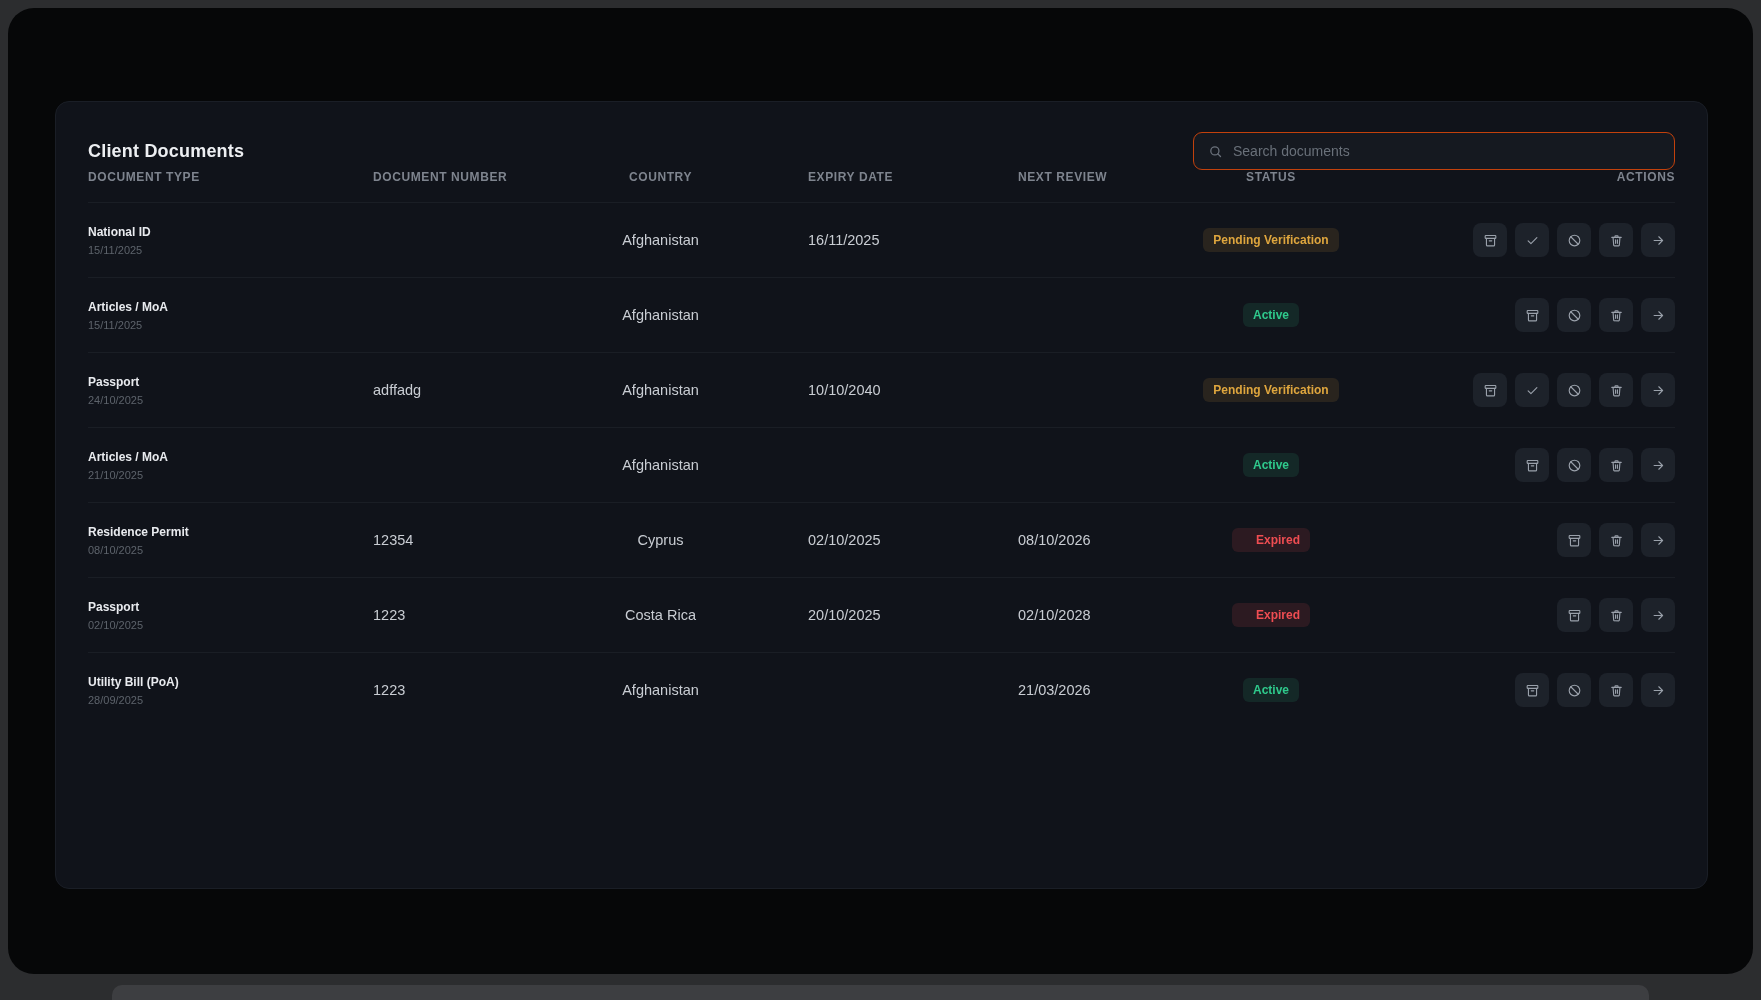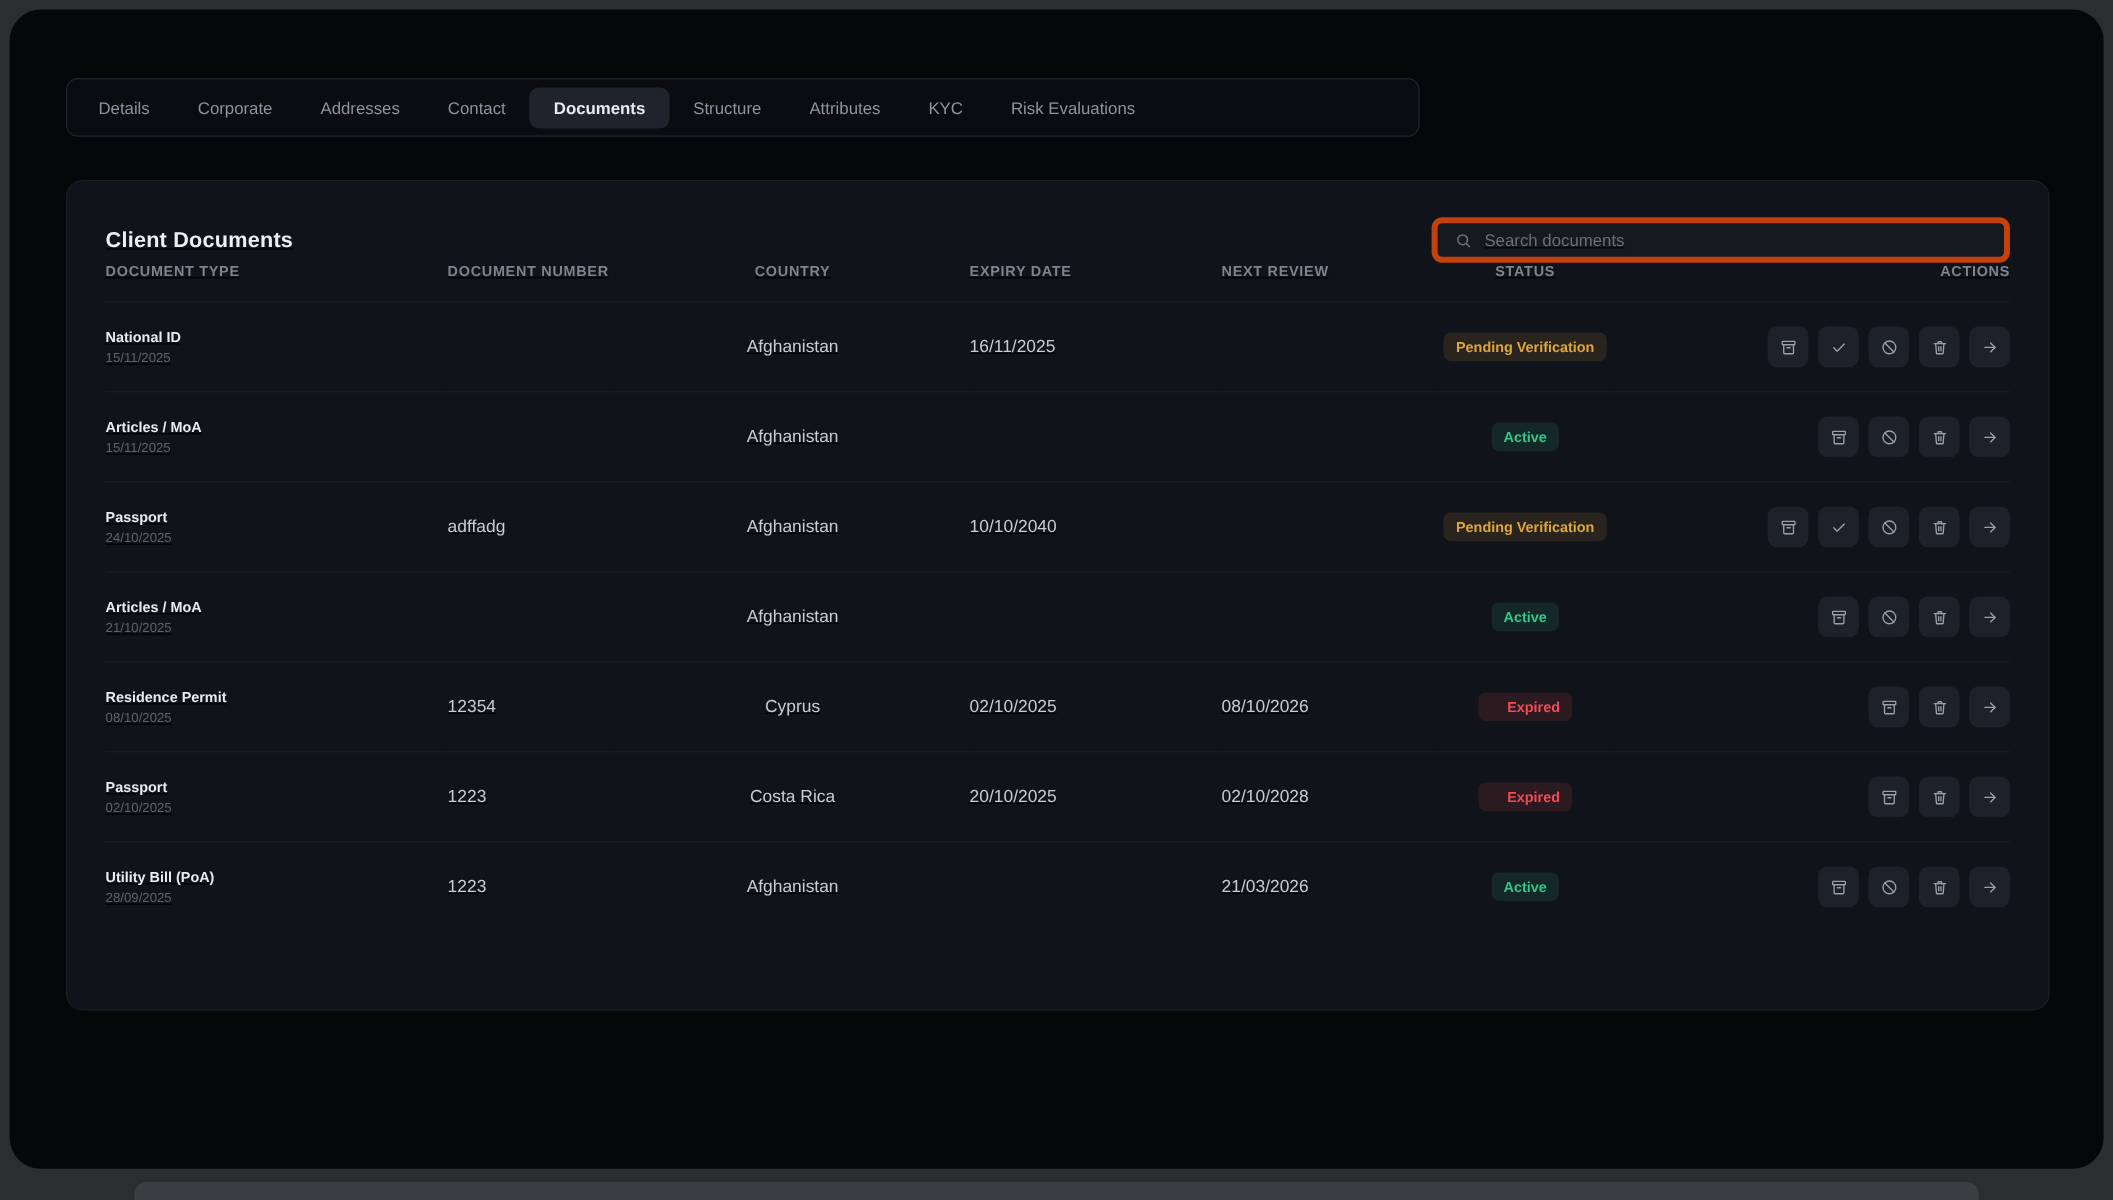--- a/index.html
+++ b/index.html
@@ -28,30 +28,29 @@
     display: flex; align-items: center; padding: 0 6px;
   }
   .tab {
     background: transparent; border: none; cursor: pointer;
     color: #8e949e; font-size: 14px; font-family: inherit;
     padding: 9px 20px; border-radius: 8px; white-space: nowrap;
   }
   .tab.active { background: #1e232c; color: #e8eaee; font-weight: 600; }
   
   .panel {
-    margin-top: 36px; width: 1653px; height: 692px;
+    margin-top: 36px; width: 1653px; height: 788px;
     background: #10131a; border: 1px solid #1a1e26; border-radius: 14px;
     padding: 30px 32px;
-    text-decoration: underline;
   }
   .panel-header { display: flex; align-items: center; }
   .panel-title { color: #edeff2; font-size: 18px; font-weight: 700; letter-spacing: .2px; }
   .search-box {
     margin-left: auto; width: 482px; height: 38px;
-    background: #151920; border: 5px solid #c2410c; border-radius: 9px;
+    background: #151920; border: 1px solid #c2410c; border-radius: 9px;
     display: flex; align-items: center; padding: 0 14px; gap: 10px;
   }
   .search-box .icon svg { width: 15px; height: 15px; stroke: #6b727c; fill: none; stroke-width: 2; stroke-linecap: round; display: block; }
   .search-box input {
     flex: 1; background: transparent; border: none; outline: none;
     color: #c9cdd3; font-size: 14px; font-family: inherit;
   }
   .search-box input::placeholder { color: #697079; }
   .hdr-buttons { display: flex; align-items: center; gap: 12px; margin-left: 20px; }
   .ghost-btn {
@@ -97,31 +96,20 @@
   .action-btn svg {
     width: 15px; height: 15px; stroke: #9aa1ab; fill: none;
     stroke-width: 1.8; stroke-linecap: round; stroke-linejoin: round; display: block;
   }
 </style>
 </head>
 <body>
 
 <div class="screen">
 
-  <nav class="tabbar">
-      <button class="tab">Details</button>
-      <button class="tab">Corporate</button>
-      <button class="tab">Addresses</button>
-      <button class="tab">Contact</button>
-      <button class="tab active">Documents</button>
-      <button class="tab">Structure</button>
-      <button class="tab">Attributes</button>
-      <button class="tab">KYC</button>
-      <button class="tab">Risk Evaluations</button>
-    </nav>
 
   <section class="panel">
     <div class="panel-header">
       <h2 class="panel-title">Client Documents</h2>
 
       <div class="search-box">
         <span class="icon">
           <svg viewBox="0 0 24 24">
               <circle cx="11" cy="11" r="6.5"></circle>
               <path d="M15.8 15.8L20 20"></path>

